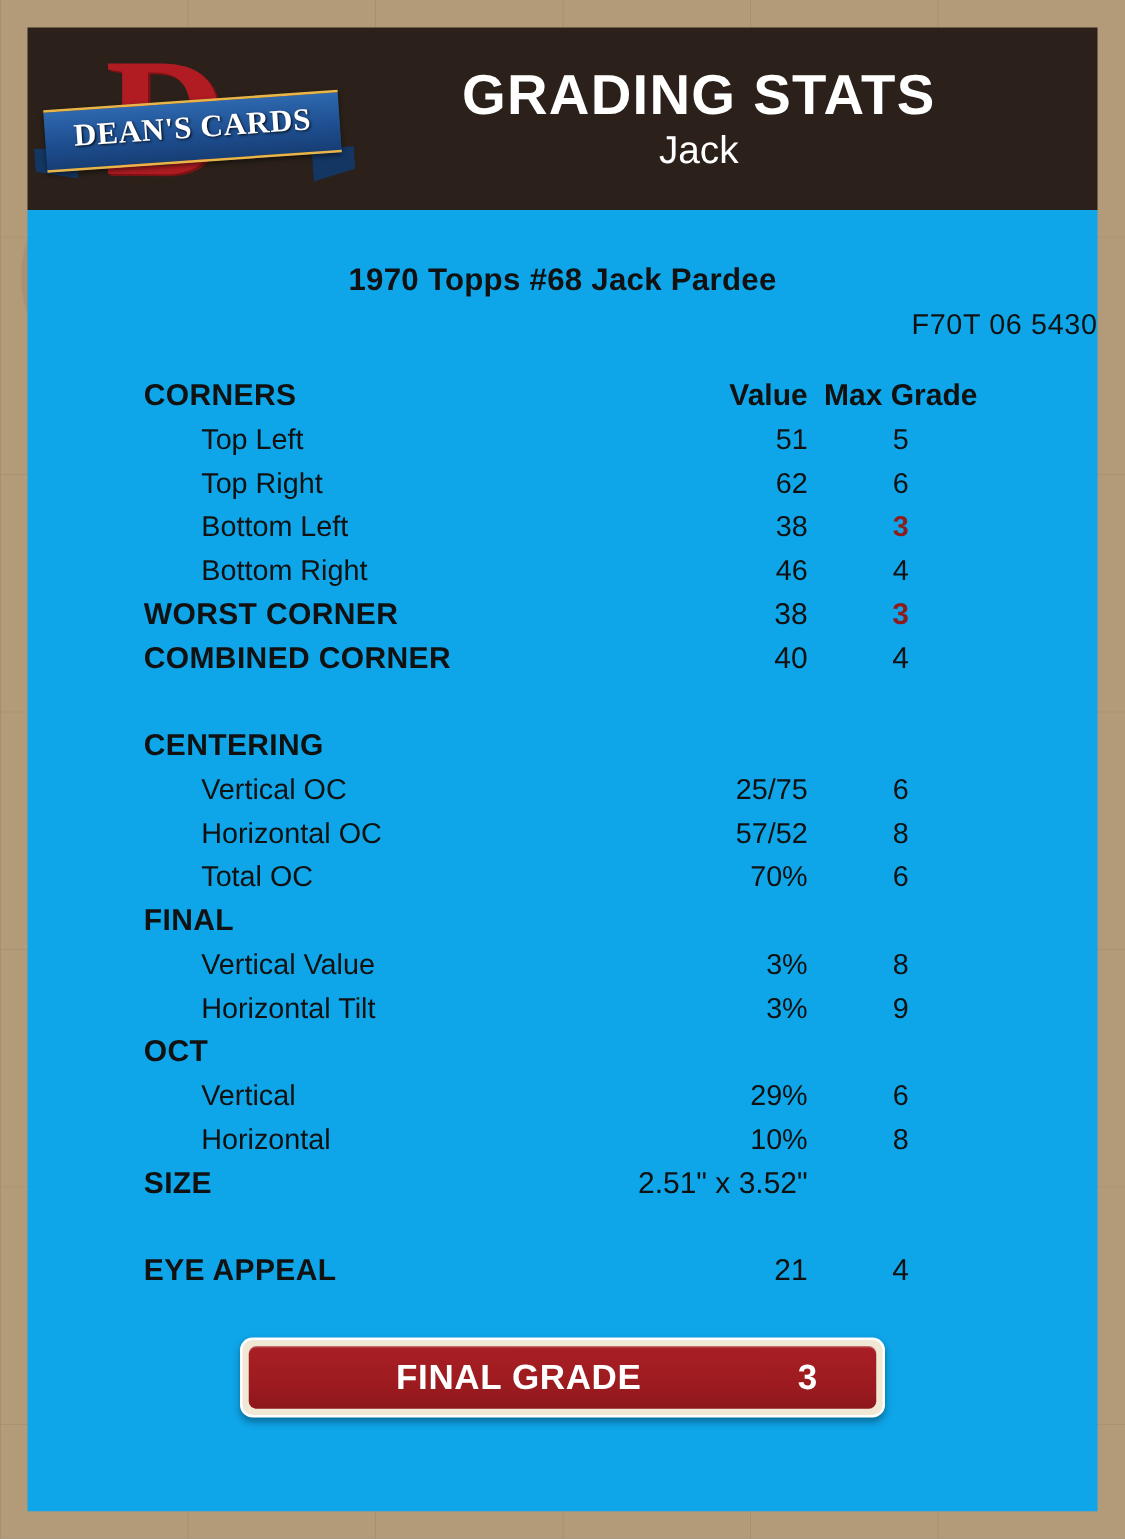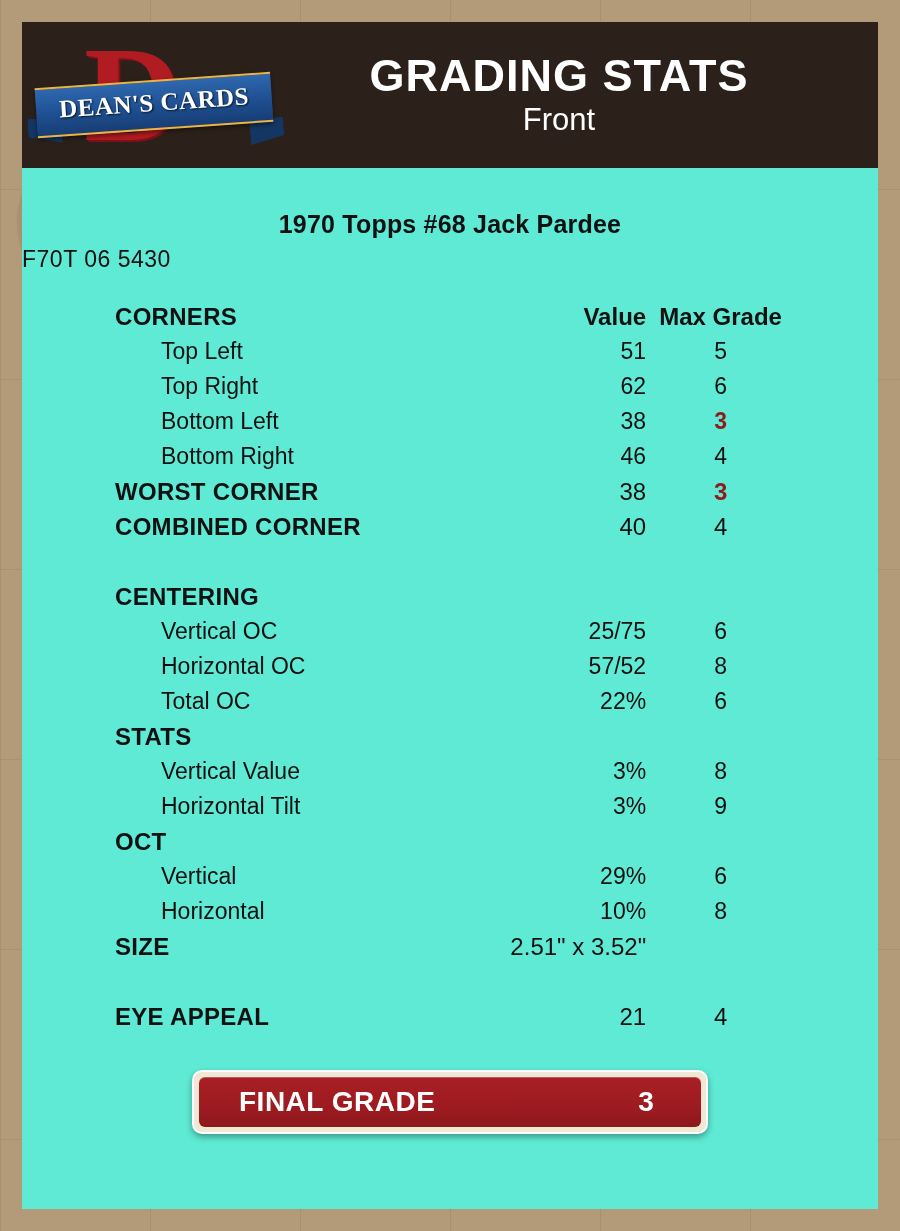--- a/index.html
+++ b/index.html
@@ -115,35 +115,35 @@
     letter-spacing: 1px;
     line-height: 50px;
   }
   .header-sub {
     font-size: 31px;
     line-height: 38px;
     font-weight: normal;
   }
 
   .sheet {
-    background: #5eead4;
+    background: #0ea5e9;
     height: calc(1187px - 146px);
     padding: 0;
     position: relative;
   }
   .card-title {
     text-align: center;
     font-size: 25px;
     font-weight: bold;
     color: #111111;
     padding-top: 42px;
     letter-spacing: 0.2px;
   }
   .card-serial {
-    text-align: left;
+    text-align: right;
     font-size: 23px;
     color: #111111;
     padding-top: 7px;
     letter-spacing: 0.5px;
   }
 
   table.stats {
     margin: 26px auto 0 auto;
     width: 690px;
     border-collapse: collapse;
@@ -182,21 +182,21 @@
     height: 100%;
     background: linear-gradient(180deg,#a81f24 0%, #9d1b20 60%, #8d171c 100%);
     border-radius: 6px;
     display: flex;
     align-items: center;
     color: #ffffff;
     box-shadow: inset 0 1px 0 rgba(255,255,255,.25);
   }
   .final-label {
     flex: 1 1 auto;
-    text-align: left;
+    text-align: center;
     font-size: 28px;
     font-weight: bold;
     letter-spacing: 0.5px;
     padding-left: 40px;
   }
   .final-value {
     flex: 0 0 110px;
     text-align: center;
     font-size: 28px;
     font-weight: bold;
@@ -212,21 +212,21 @@
   <div class="header">
     <div class="logo">
       <div class="big-d">D</div>
       <div class="tail-left"></div>
       <div class="tail-right"></div>
       <div class="ribbon"></div>
       <div class="ribbon-text">DEAN'S CARDS</div>
     </div>
     <div class="header-titles">
       <div class="header-title">GRADING STATS</div>
-      <div class="header-sub">Front</div>
+      <div class="header-sub">Jack</div>
     </div>
   </div>
 
   <div class="sheet">
 
     <div class="card-title">1970 Topps #68 Jack Pardee</div>
     <div class="card-serial">F70T 06 5430</div>
 
     <table class="stats">
       <tbody>
@@ -282,26 +282,26 @@
           <td class="c-value">25/75</td>
           <td class="c-grade">6</td>
         </tr>
         <tr class="indent">
           <td class="c-label">Horizontal OC</td>
           <td class="c-value">57/52</td>
           <td class="c-grade">8</td>
         </tr>
         <tr class="indent">
           <td class="c-label">Total OC</td>
-          <td class="c-value">22%</td>
+          <td class="c-value">70%</td>
           <td class="c-grade">6</td>
         </tr>
 
         <tr class="sec-head">
-          <td class="c-label">STATS</td>
+          <td class="c-label">FINAL</td>
           <td class="c-value"></td>
           <td class="c-grade"></td>
         </tr>
         <tr class="indent">
           <td class="c-label">Vertical Value</td>
           <td class="c-value">3%</td>
           <td class="c-grade">8</td>
         </tr>
         <tr class="indent">
           <td class="c-label">Horizontal Tilt</td>

